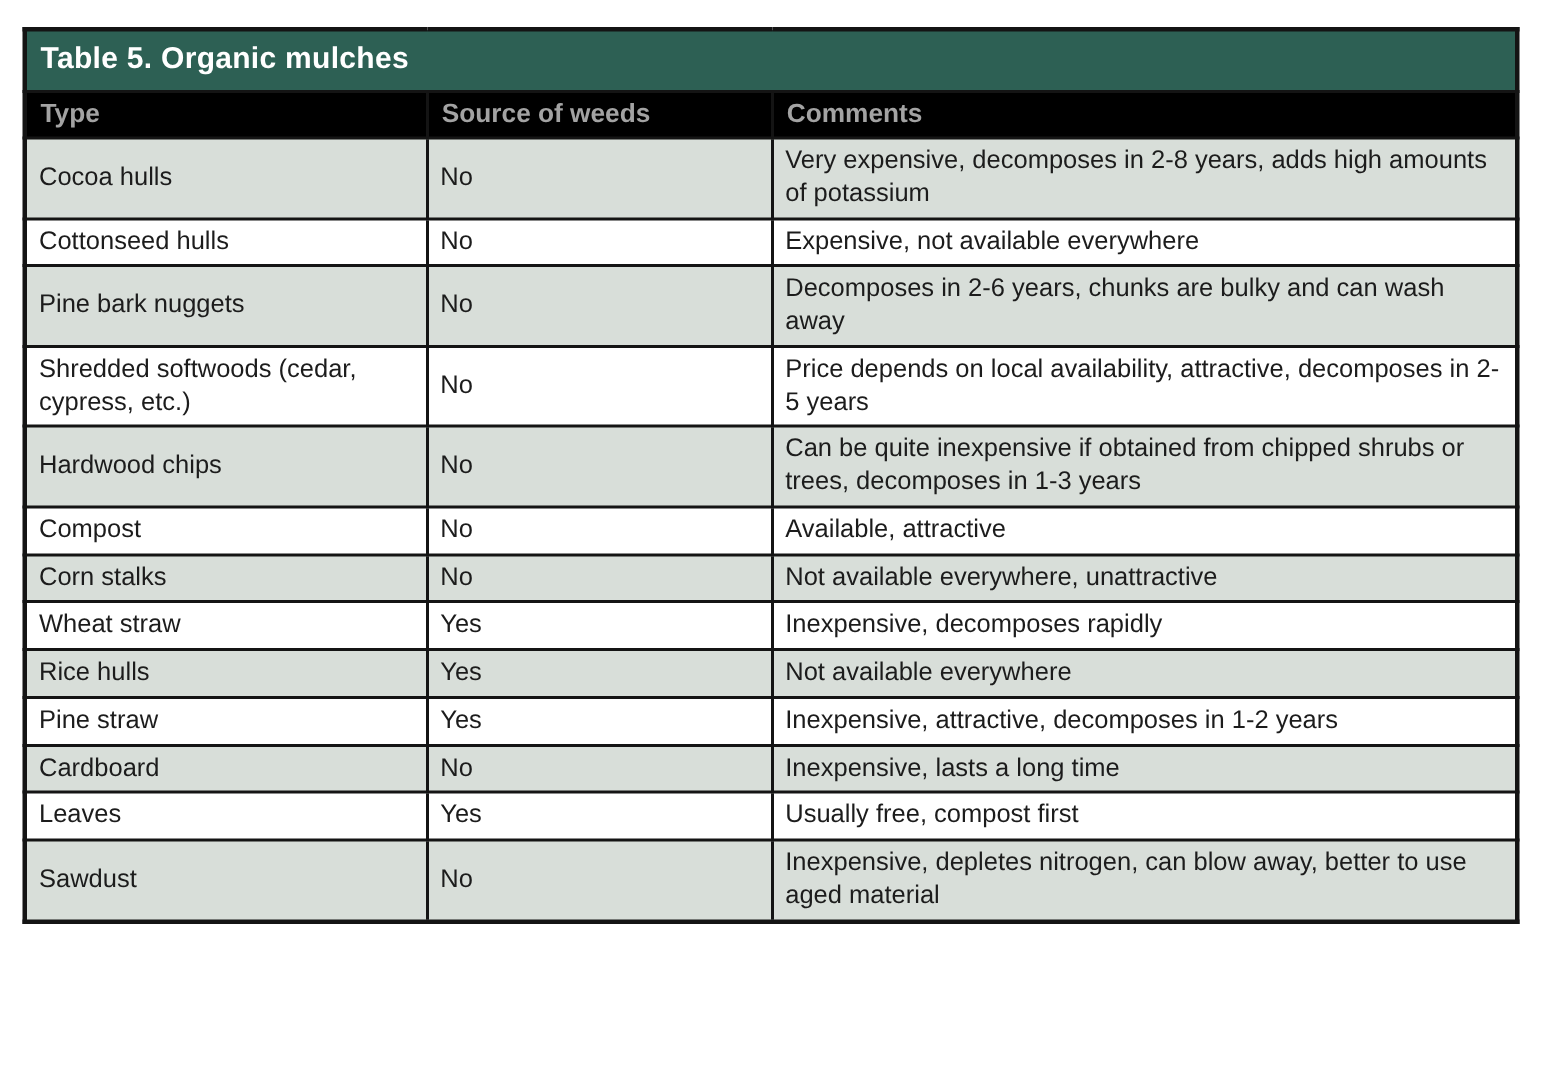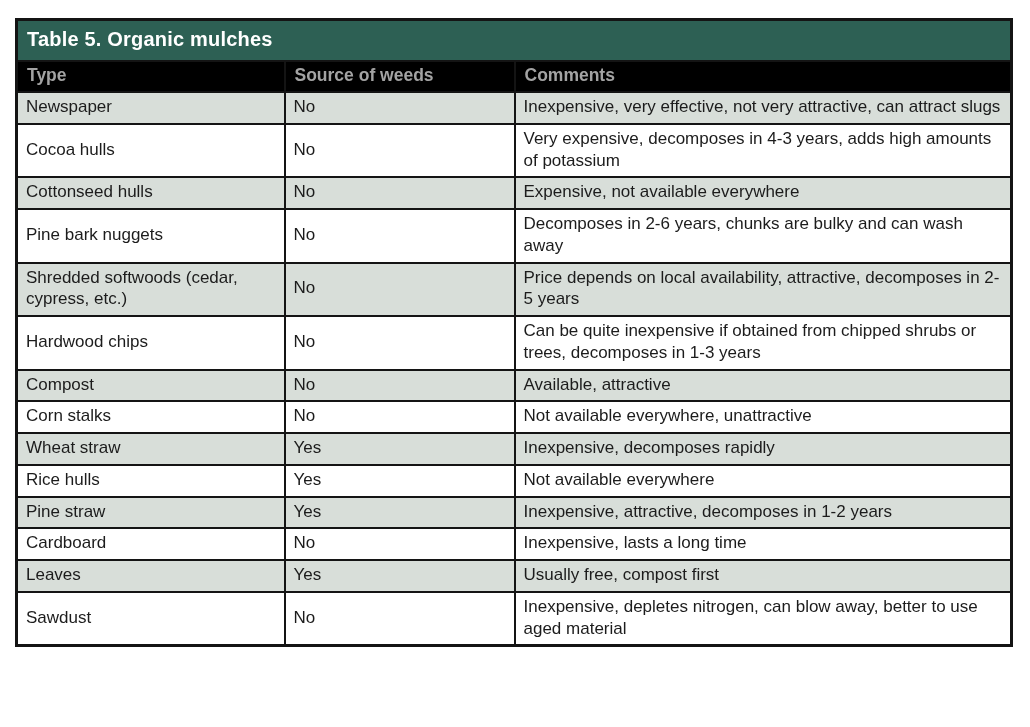--- a/index.html
+++ b/index.html
@@ -69,28 +69,23 @@
         <th colspan="3" class="title-cell">Table 5. Organic mulches</th>
       </tr>
       <tr>
         <th class="colhead">Type</th>
         <th class="colhead">Source of weeds</th>
         <th class="colhead">Comments</th>
       </tr>
     </thead>
     <tbody>
       <tr>
-        <td>Newspaper</td>
-        <td>No</td>
-        <td>Inexpensive, very effective, not very attractive, can attract slugs</td>
-      </tr>
-      <tr>
         <td>Cocoa hulls</td>
         <td>No</td>
-        <td>Very expensive, decomposes in 4-3 years, adds high amounts of potassium</td>
+        <td>Very expensive, decomposes in 2-8 years, adds high amounts of potassium</td>
       </tr>
       <tr>
         <td>Cottonseed hulls</td>
         <td>No</td>
         <td>Expensive, not available everywhere</td>
       </tr>
       <tr>
         <td>Pine bark nuggets</td>
         <td>No</td>
         <td>Decomposes in 2-6 years, chunks are bulky and can wash away</td>

